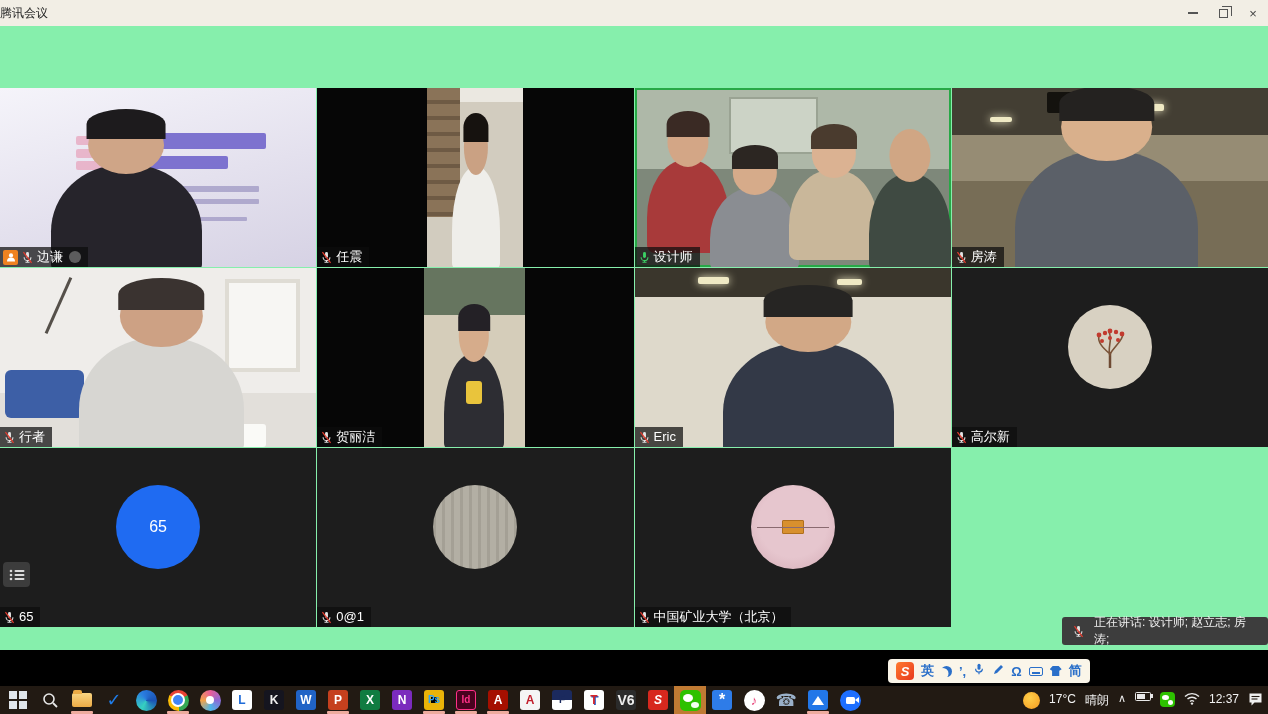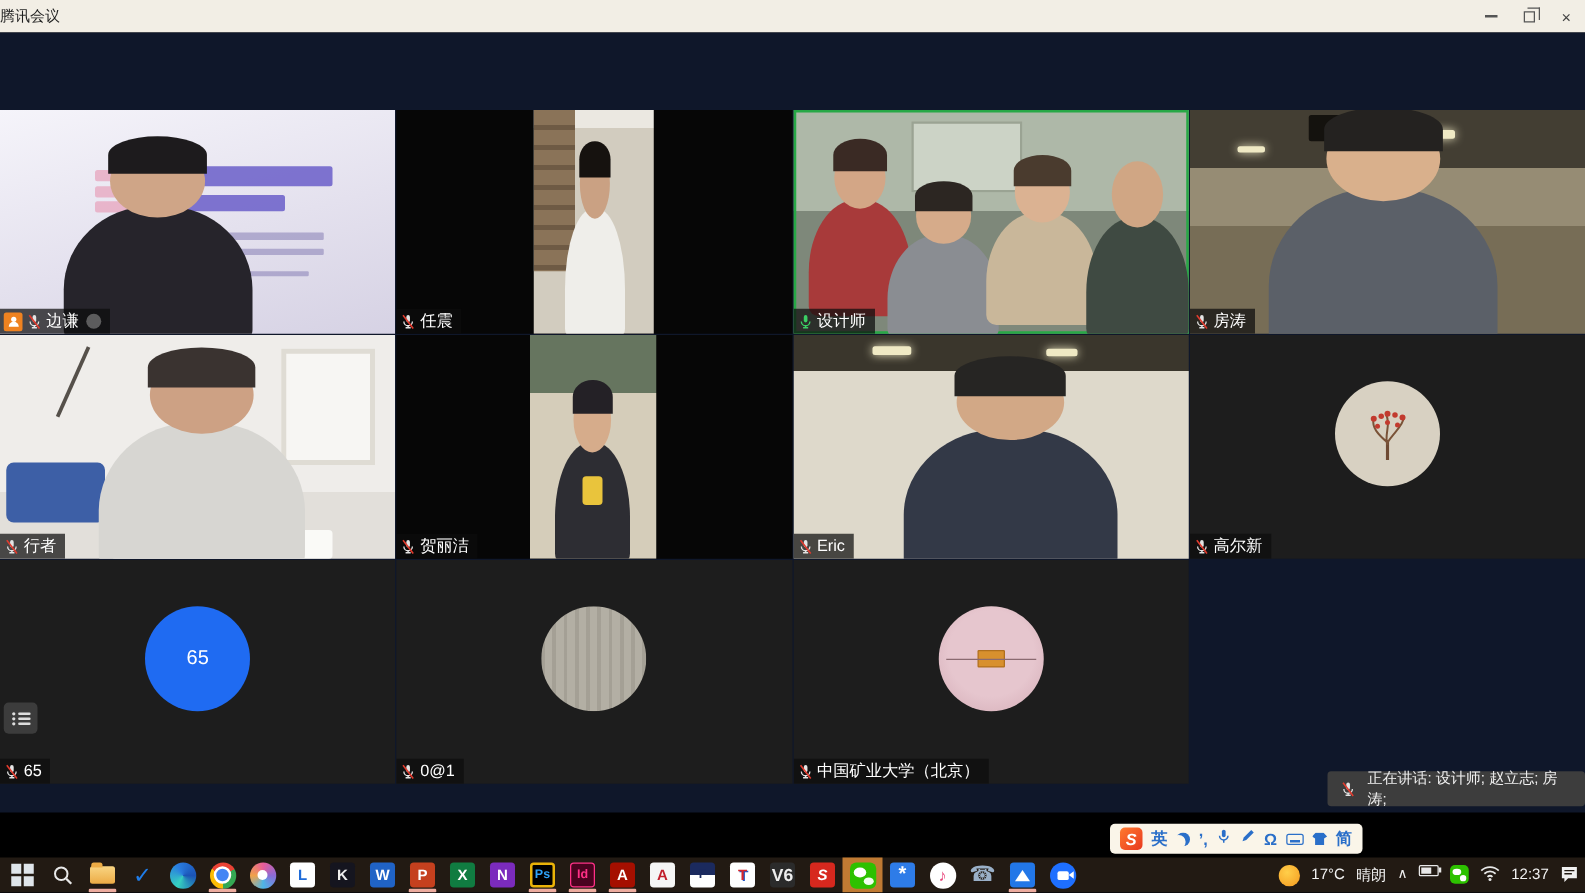--- a/index.html
+++ b/index.html
@@ -13,21 +13,21 @@
   .title{font-size:12px;color:#1f1f1f}
   .win-controls{position:absolute;right:0;top:0;height:26px;display:flex}
   .wbtn{width:30px;height:26px;display:flex;align-items:center;justify-content:center;
     color:#444;font-size:13px;cursor:default}
   .min-bar{width:10px;height:1.5px;background:#555}
   .restore{width:9px;height:9px;border:1.2px solid #555;position:relative;background:#f2eee5}
   .restore::before{content:"";position:absolute;left:2px;top:-4px;width:9px;height:9px;
     border:1.2px solid #555;border-bottom:none;border-left:none}
 
   
-  .stage{position:absolute;top:26px;left:0;right:0;height:624px;background:#0f172a}
+  .stage{position:absolute;top:26px;left:0;right:0;height:624px;background:#86efac}
 
   .grid{position:absolute;top:62px;left:0;width:1268px;display:grid;
     grid-template-columns:repeat(4,1fr);grid-auto-rows:179px;gap:1px}
   .tile{position:relative;background:#060606;overflow:hidden}
   .tile.active-speaker{outline:2px solid #27a846;outline-offset:-2px}
   .tile-av{background:#1d1d1d}
 
   .label{position:absolute;left:0;bottom:0;display:flex;align-items:center;gap:3px;
     background:rgba(12,12,12,.72);color:#fff;font-size:13px;line-height:20px;
     padding:0 7px 0 3px;z-index:6;white-space:nowrap}
@@ -482,21 +482,21 @@
     <span class="tbi open">
         <span class="sq" style="background:#c5401e;color:#fff">P</span>
       </span>
     <span class="tbi">
         <span class="sq" style="background:#107c41;color:#fff">X</span>
       </span>
     <span class="tbi">
         <span class="sq" style="background:#7b2bbd;color:#fff">N</span>
       </span>
     <span class="tbi open">
-        <span class="sq" style="background:#000000;color:#2fa3f7;border:2px solid #eab308;font-size:10px">Ps</span>
+        <span class="sq" style="background:#000000;color:#2fa3f7;border:7px solid #eab308;font-size:10px">Ps</span>
       </span>
     <span class="tbi open">
         <span class="sq" style="background:#49021f;color:#ff3087;border:1px solid #ff3087;font-size:10px">Id</span>
       </span>
     <span class="tbi open">
         <span class="sq" style="background:#a50f00;color:#fff">A</span>
       </span>
     <span class="tbi">
         <span class="sq" style="background:#f5f5f5;color:#c21f2c">A</span>
       </span>

